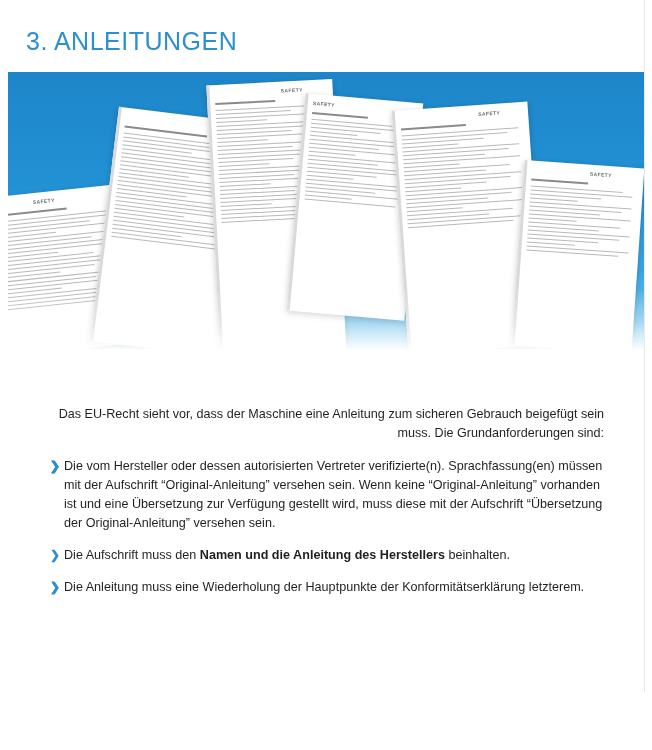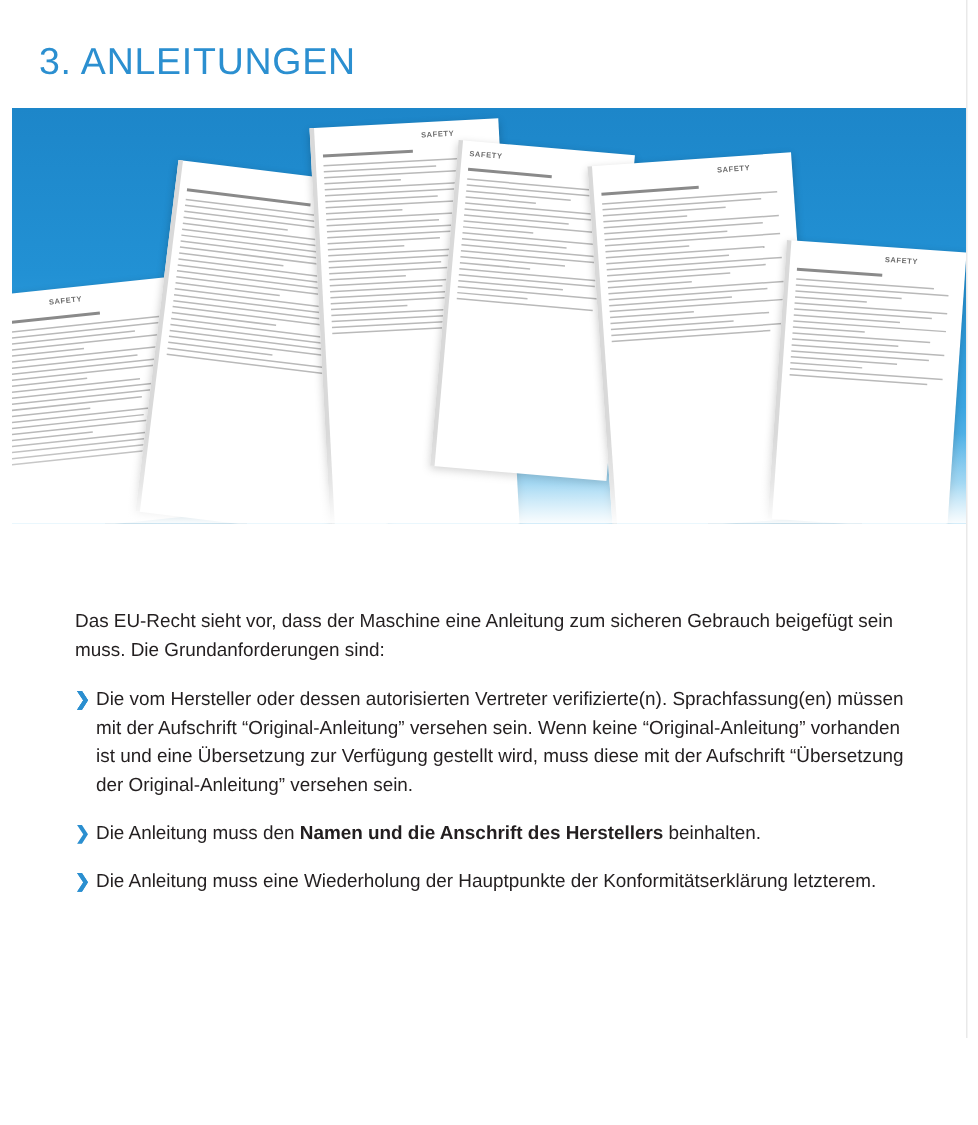--- a/index.html
+++ b/index.html
@@ -111,20 +111,21 @@
     left: 0;
     top: 349px;
     width: 652px;
     padding: 0 48px 0 50px;
   }
   .intro {
     font-size: 12.6px;
     line-height: 19px;
     color: #231f20;
     margin: 56px 0 0 0;
+    text-align: right;
   }
   ul.bullets {
     list-style: none;
     margin: 14px 0 0 0;
     padding: 0;
   }
   ul.bullets li {
     position: relative;
     padding-left: 14px;
     font-size: 12.6px;
@@ -348,19 +349,19 @@
 
     <div class="hero-bottom-fade"></div>
   </div>
 
   <div class="content">
     <p class="intro">Das EU-Recht sieht vor, dass der Maschine eine Anleitung zum sicheren Gebrauch beigefügt sein muss. Die Grundanforderungen sind:</p>
     <ul class="bullets">
         <li><span class="chev">❯</span></li>
         <li><span class="chev">❯</span></li>
         <li><span class="chev">❯</span><span><span>Die vom Hersteller oder dessen autorisierten Vertreter verifizierte(n). Sprachfassung(en) müssen mit der Aufschrift “Original-Anleitung” versehen sein. Wenn keine “Original-Anleitung” vorhanden ist und eine Übersetzung zur Verfügung gestellt wird, muss diese mit der Aufschrift “Übersetzung der Original-Anleitung” versehen sein.</span></span></li>
-        <li><span class="chev">❯</span><span><span>Die Anleitung muss den </span><b class="em">Namen und die Anschrift des Herstellers</b><span> beinhalten.</span></span></li>
+        <li><span class="chev">❯</span><span><span>Die Aufschrift muss den </span><b class="em">Namen und die Anleitung des Herstellers</b><span> beinhalten.</span></span></li>
         <li><span class="chev">❯</span></li>
         <li><span class="chev">❯</span><span><span>Die Anleitung muss eine Wiederholung der Hauptpunkte der Konformitätserklärung letzterem.</span></span></li>
       </ul>
   </div>
 
 </div>
 
 </body></html>

